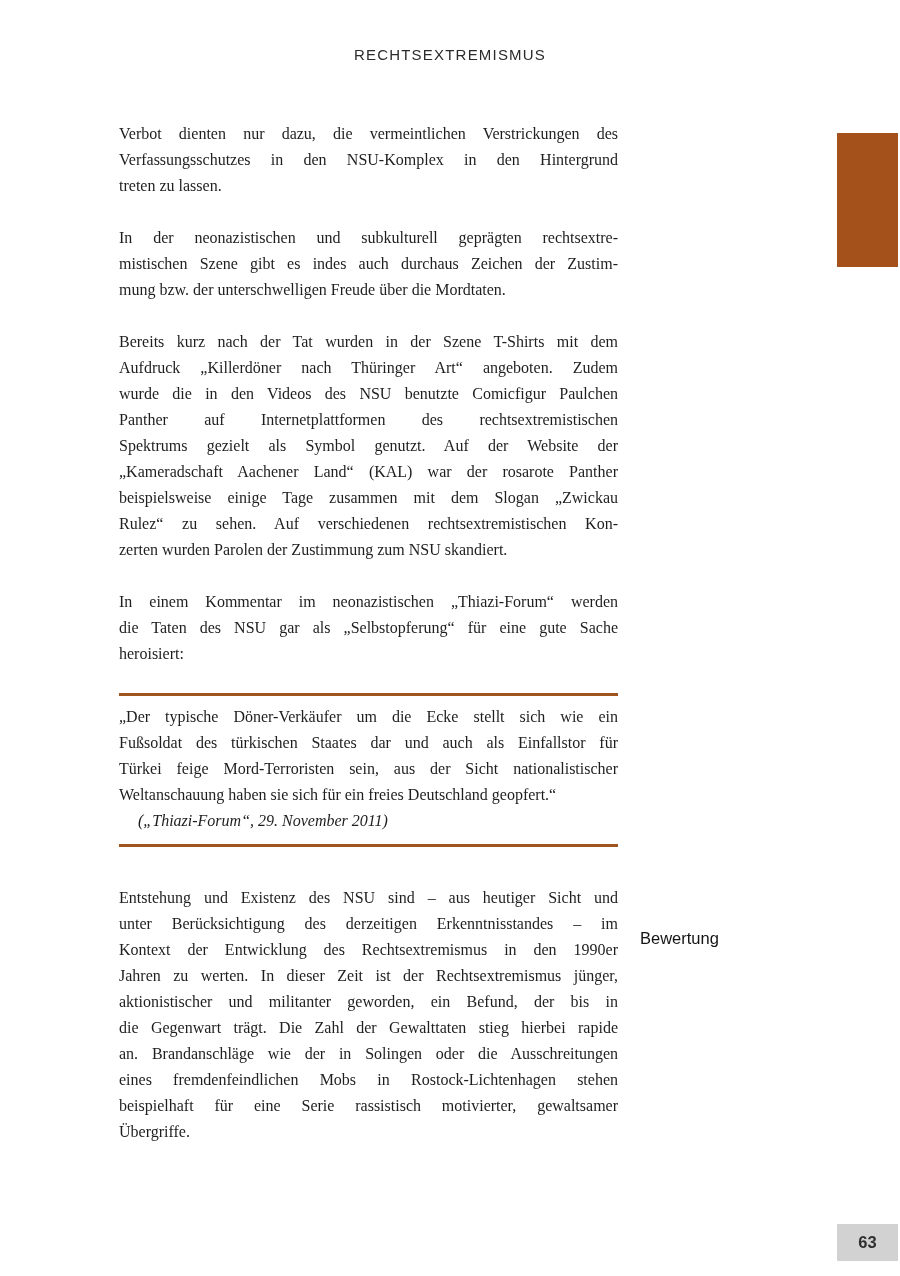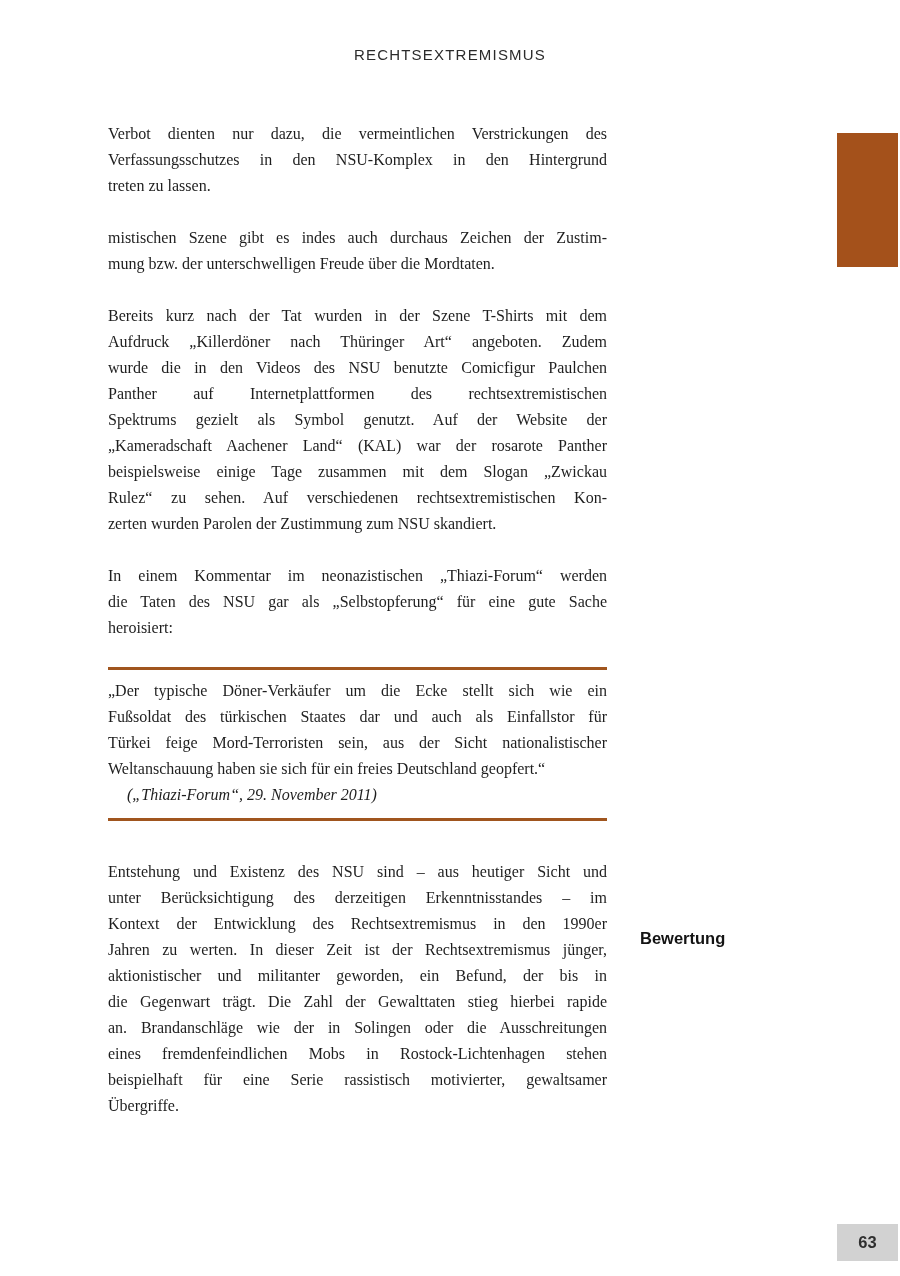--- a/index.html
+++ b/index.html
@@ -17,42 +17,42 @@
   .header-title{
     position:absolute;top:46px;left:0;width:100%;text-align:center;
     font-family:"Liberation Sans",sans-serif;font-size:15px;
     letter-spacing:1.2px;color:#2b2b2b;
   }
   .accent-block{
     position:absolute;left:837px;top:133px;width:61px;height:134px;
     background:var(--accent);
   }
   .content{
-    position:absolute;left:108px;top:121px;width:499px;
+    position:absolute;left:119px;top:121px;width:499px;
     font-size:16px;line-height:26px;
   }
   .para{margin-bottom:26px;}
   .line{
     height:26px;overflow:hidden;
     text-align:justify;text-align-last:justify;
   }
   .para .line:last-child{text-align-last:left;}
   .quote-rule{height:3px;background:var(--rule);border:none;}
   .rule-top{margin-top:9px;}
   .rule-bottom{margin-top:10px;}
   .quote-body{margin-top:8px;}
   .quote-body .line:last-child{text-align-last:left;}
   .quote-citation{
     font-style:italic;height:26px;line-height:26px;overflow:hidden;
     text-align:left;text-align-last:left;margin-left:19px;
   }
   .assessment{margin-top:38px;}
   .margin-note{
     position:absolute;left:640px;top:925px;
-    font-family:"Liberation Sans",sans-serif;font-weight:bold;
+    font-family:"Liberation Sans",sans-serif;font-weight:normal;
     font-size:16.5px;line-height:26px;color:#141414;
   }
   .page-number-box{
     position:absolute;left:837px;top:1200px;width:61px;height:37px;
     background:var(--pagebox);
     display:flex;align-items:center;justify-content:center;margin-top:24px;
   }
   .page-number{
     font-family:"Liberation Sans",sans-serif;font-weight:bold;
     font-size:16.5px;color:#2f2f2f;
@@ -69,20 +69,21 @@
 
   <div class="content">
 
     <div class="para">
         <div class="line">Verbot dienten nur dazu, die vermeintlichen Verstrickungen des</div>
         <div class="line">Verfassungsschutzes in den NSU-Komplex in den Hintergrund</div>
         <div class="line">treten zu lassen.</div>
       </div>
 
     <div class="para">
+        <div class="line">In der neonazistischen und subkulturell geprägten rechtsextre-</div>
         <div class="line">mistischen Szene gibt es indes auch durchaus Zeichen der Zustim-</div>
         <div class="line">mung bzw. der unterschwelligen Freude über die Mordtaten.</div>
       </div>
 
     <div class="para">
         <div class="line">Bereits kurz nach der Tat wurden in der Szene T-Shirts mit dem</div>
         <div class="line">Aufdruck „Killerdöner nach Thüringer Art“ angeboten. Zudem</div>
         <div class="line">wurde die in den Videos des NSU benutzte Comicfigur Paulchen</div>
         <div class="line">Panther auf Internetplattformen des rechtsextremistischen</div>
         <div class="line">Spektrums gezielt als Symbol genutzt. Auf der Website der</div>

